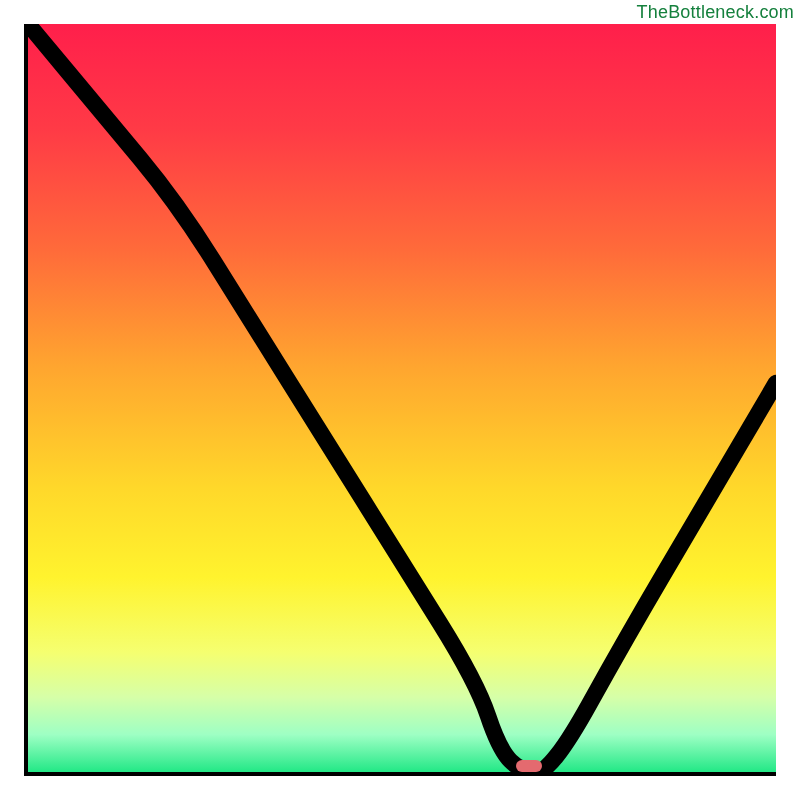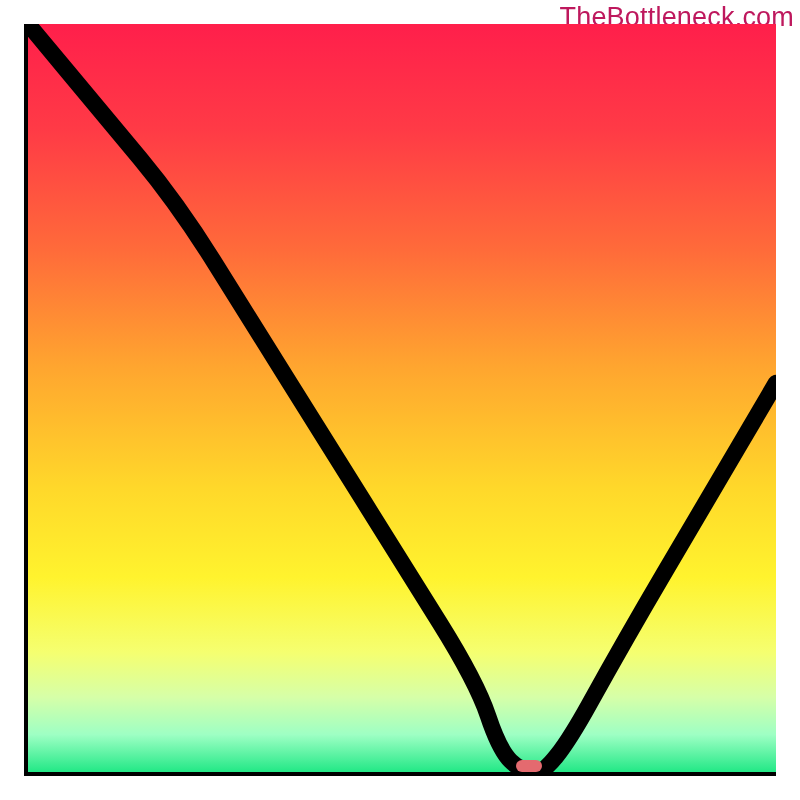--- a/index.html
+++ b/index.html
@@ -12,22 +12,22 @@
   }
   .canvas {
     position: relative;
     width: 800px;
     height: 800px;
   }
   .watermark {
     position: absolute;
     top: 2px;
     right: 6px;
-    color: #be185d;
-    font-size: 27px;
+    color: #15803d;
+    font-size: 18px;
     font-weight: 400;
     letter-spacing: 0.2px;
   }
   .plot-frame {
     position: absolute;
     left: 24px;
     top: 24px;
     width: 752px;
     height: 752px;
     border-left: 4px solid #000;

